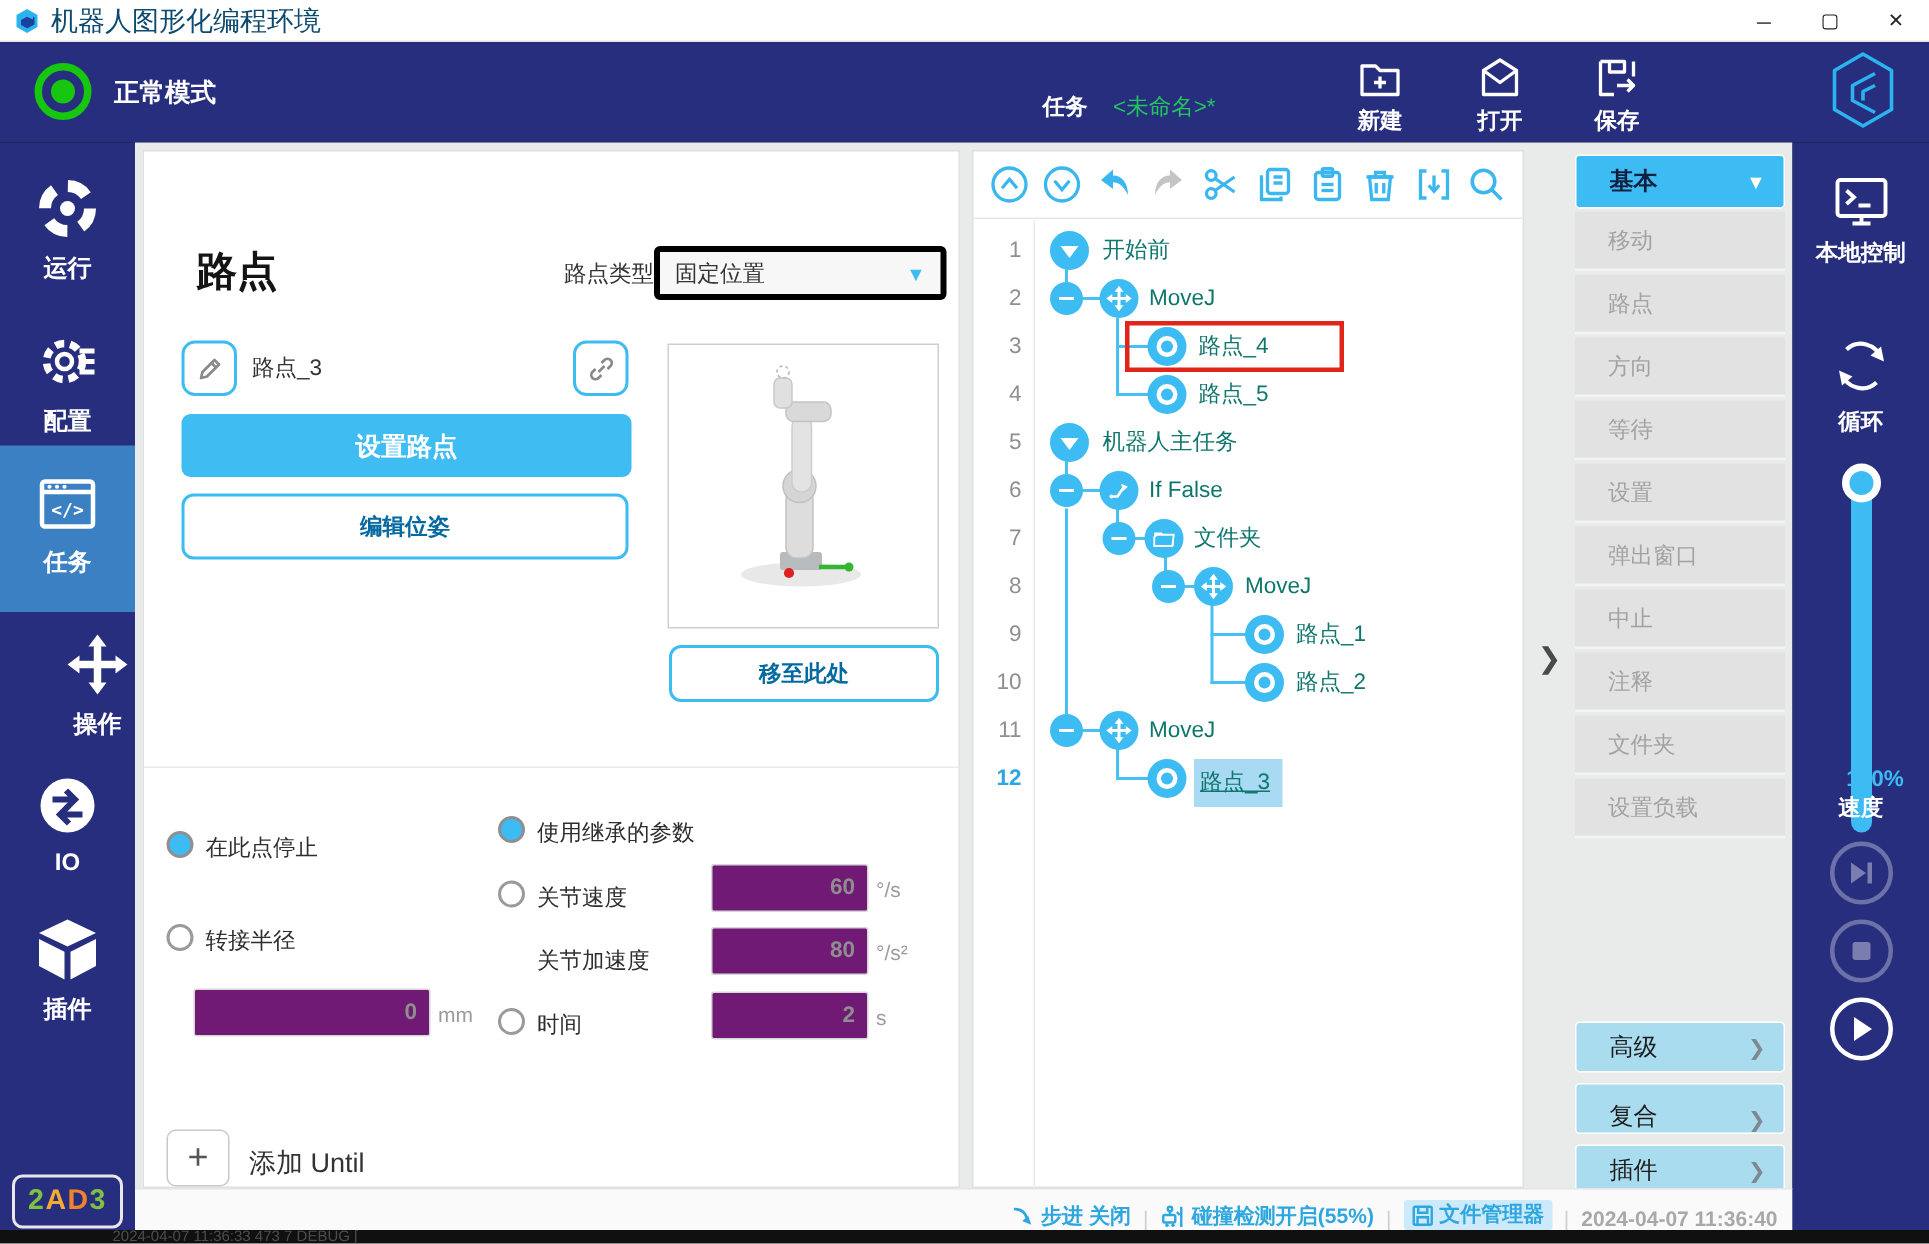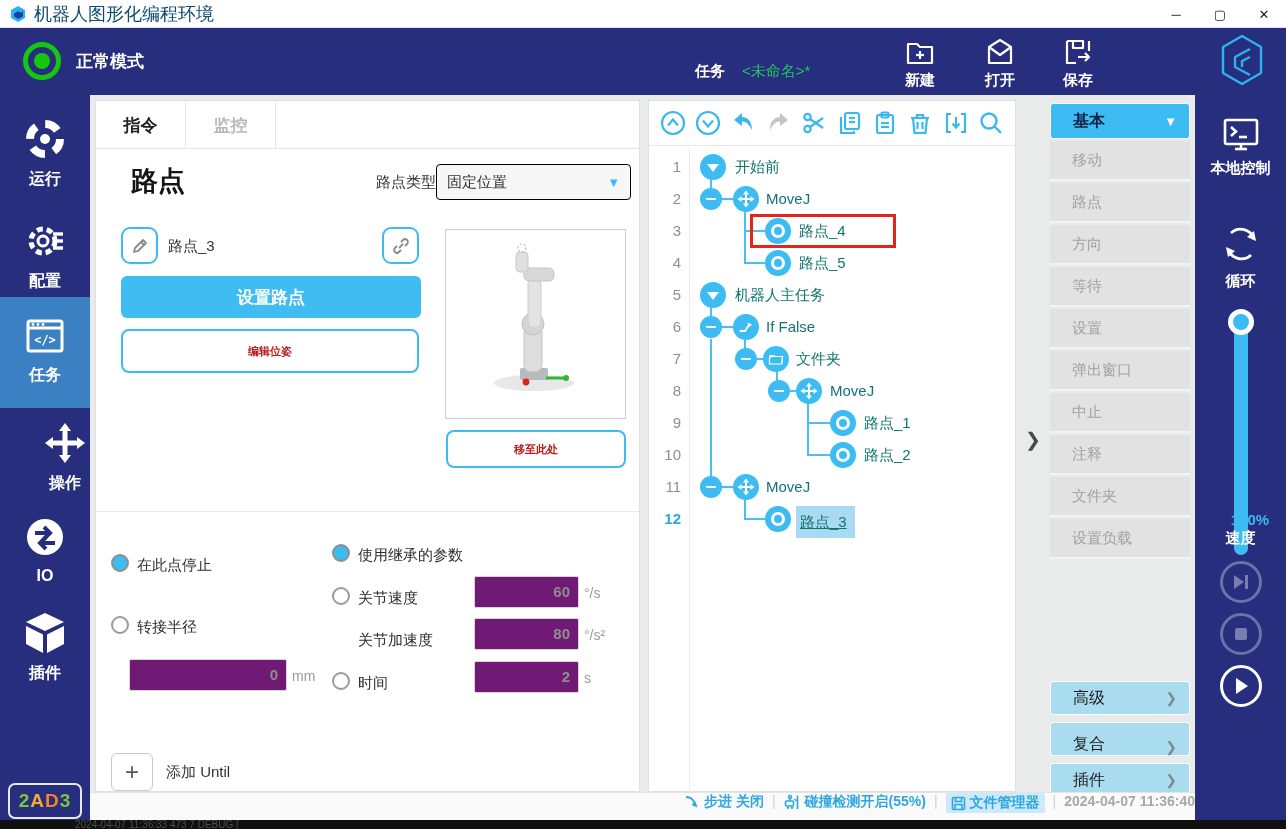--- a/index.html
+++ b/index.html
@@ -37,35 +37,35 @@
   .contentbg { left:90px; top:95px; width:1105px; height:725px; background:#e9ebeb; }
 
   
   .mainp { left:95px; top:100px; width:545px; height:692px; background:#fff; border:1px solid #e0e0e0; }
   .tabrow { position:absolute; left:0; top:0; width:543px; height:48px; border-bottom:1px solid #e2e2e2; display:flex; }
   .tab { width:90px; height:48px; display:flex; align-items:center; justify-content:center; font-size:17px; font-weight:bold; border-right:1px solid #e6e6e6; cursor:pointer; }
   .tab.on { color:#222; }
   .tab.off { color:#b9b9b9; }
   .ptitle { left:35px; top:62px; font-size:27px; font-weight:bold; color:#141414; }
   .wtype-lb { left:280px; top:72px; font-size:15px; color:#333; }
-  .wtype-dd { left:340px; top:63px; width:195px; height:36px; background:#f7f7f7; border:1px solid #000000; border-radius:4px; display:flex; align-items:center; padding:0 10px; font-size:15px; color:#333; cursor:pointer;gap:12px; }
+  .wtype-dd { left:340px; top:63px; width:195px; height:36px; background:#f7f7f7; border:4px solid #000000; border-radius:4px; display:flex; align-items:center; padding:0 10px; font-size:15px; color:#333; cursor:pointer;gap:12px; }
   .wtype-dd .chev { margin-left:auto; color:#3cbcf2; font-size:13px; }
   .sqbtn { width:37px; height:37px; border:2px solid #3cbcf2; border-radius:9px; background:#fff; display:flex; align-items:center; justify-content:center; cursor:pointer; }
   .wname { left:72px; top:126px; height:37px; line-height:37px; font-size:15px; color:#333; }
   .btn-cy { left:25px; width:300px; height:42px; background:#3fbdf3; border-radius:6px; color:#fff; font-size:17px; font-weight:bold; display:flex; align-items:center; justify-content:center; cursor:pointer; }
-  .btn-wh { border:2px solid #3cbcf2; border-radius:8px; background:#fff; color:#b91c1c; font-size:11px; font-weight:bold; display:flex; align-items:center; justify-content:center; cursor:pointer; }
+  .btn-wh { border:2px solid #3cbcf2; border-radius:8px; background:#fff; color:#0369a1; font-size:15px; font-weight:bold; display:flex; align-items:center; justify-content:center; cursor:pointer; }
   .preview { left:349px; top:128px; width:181px; height:190px; background:#fff; border:1px solid #cfcfcf; }
   .divider { left:0px; top:410px; width:543px; height:1px; background:#e9e9e9; }
   .radio { width:18px; height:18px; border-radius:50%; border:2px solid #9a9a9a; background:#fff; display:inline-block; }
   .radio.sel { background:#3cbcf2; border-color:#8f8f8f; }
   .rlabel { font-size:15px; color:#2e2e2e; }
   .numin { background:#701a75; border:1px solid #d6d6d6; border-radius:2px; text-align:right; font-size:15px; font-weight:bold; color:#8e8e8e; padding:0 8px; line-height:30px; }
   .unit { font-size:14px; color:#9b9b9b; }
   .addbtn { left:15px; top:652px; width:42px; height:38px; border:1px solid #c9c9c9; border-radius:6px; background:#fff; display:flex; align-items:center; justify-content:center; font-size:24px; color:#555; cursor:pointer; }
-  .addlbl { left:70px; top:662px; font-size:15px; color:#333; }
+  .addlbl { left:70px; top:662px; font-size:18px; color:#333; }
 
   
   .treep { left:648px; top:100px; width:368px; height:692px; background:#fff; border:1px solid #e0e0e0; }
   .ttool { position:absolute; left:0; top:0; width:366px; height:45px; border-bottom:1px solid #e8e8e8; display:flex; align-items:center; justify-content:space-around; padding:0 6px; }
   .ttool .tbtn { width:28px; height:28px; display:flex; align-items:center; justify-content:center; cursor:pointer; }
   .numcol { position:absolute; left:40px; top:46px; width:1px; height:645px; background:#ececec; }
   .trow { position:absolute; left:0; width:366px; height:32px; }
   .tnum { position:absolute; left:0; top:0; width:32px; text-align:right; line-height:32px; font-size:15px; color:#8f8f8f; }
   .tnum.cur { color:#2ea7e0; font-weight:bold; }
   .tlabel { position:absolute; top:0; line-height:32px; font-size:15px; color:#0f766e; white-space:nowrap; }
@@ -96,21 +96,21 @@
   .rsb-item .llabel { font-size:15px; font-weight:bold; margin-top:6px; }
   .slider-track { position:absolute; left:39px; top:228px; width:14px; height:232px; background:#3cbcf2; border-radius:7px; }
   .slider-handle { position:absolute; left:33px; top:214px; width:26px; height:26px; border-radius:50%; background:#3cbcf2; border:5px solid #fff; cursor:pointer; }
   .speed-pct { position:absolute; left:0; top:416px; width:110px; text-align:center; color:#3cbcf2; font-size:15px; font-weight:bold; }
   .speed-lb { position:absolute; left:0; top:434px; width:91px; text-align:center; color:#fff; font-size:15px; font-weight:bold; }
   .pbtn { position:absolute; left:25px; width:42px; height:42px; border-radius:50%; display:flex; align-items:center; justify-content:center; cursor:pointer; }
   .pbtn.dim { border:3px solid rgba(255,255,255,0.32); }
   .pbtn.lit { border:3px solid #ffffff; }
 
   
-  .statusbar { left:90px; top:792px; width:1105px; height:28px; background:#fafafa; border-top:1px solid #e4e4e4; display:flex; align-items:flex-start; justify-content:flex-end; }
+  .statusbar { left:90px; top:792px; width:1105px; height:28px; background:#fafafa; border-top:1px solid #e4e4e4; display:flex; align-items:flex-end; justify-content:flex-end; padding-right:10px; }
   .sb-item { display:flex; align-items:center; gap:4px; color:#2ea7e0; font-size:14px; font-weight:bold; white-space:nowrap; }
   .sb-sep { color:#d0d0d0; margin:0 8px; font-size:14px; }
   .sb-hl { background:#cdeafb; padding:1px 5px; border-radius:2px; }
   .sb-date { color:#a8a8a8; font-size:14px; font-weight:bold; }
   .bottomstrip { left:0; top:820px; width:1286px; height:9px; background:#101010; color:#4d4d4d; font-size:10px; line-height:9px; padding-left:75px; overflow:hidden; }
 </style>
 </head>
 <body>
 
 <div id="stage">
@@ -228,24 +228,20 @@
       <span style="color:#7ec242">2</span>
       <span style="color:#f7a934">A</span>
       <span style="color:#f1832a">D</span>
       <span style="color:#7ec242">3</span>
     </div>
   </div>
 
   <div class="abs contentbg"></div>
 
   <div class="abs mainp">
-    <div class="tabrow">
-      <div class="tab on">指令</div>
-      <div class="tab off">监控</div>
-    </div>
     <div class="abs ptitle">路点</div>
     <div class="abs wtype-lb">路点类型</div>
     <div class="abs wtype-dd">
       <span>固定位置</span>
       <span class="chev">▼</span>
     </div>
     <div class="abs sqbtn" style="left:25px; top:126px;">
       <svg width="18" height="18" viewBox="0 0 18 18" fill="none" stroke="#8a8a8a" stroke-width="1.8">
           <path d="M3 15 l1 -4 l8 -8 l3 3 l-8 8 z" stroke-linejoin="round"></path>
           <line x1="10" y1="5" x2="13" y2="8"></line>

